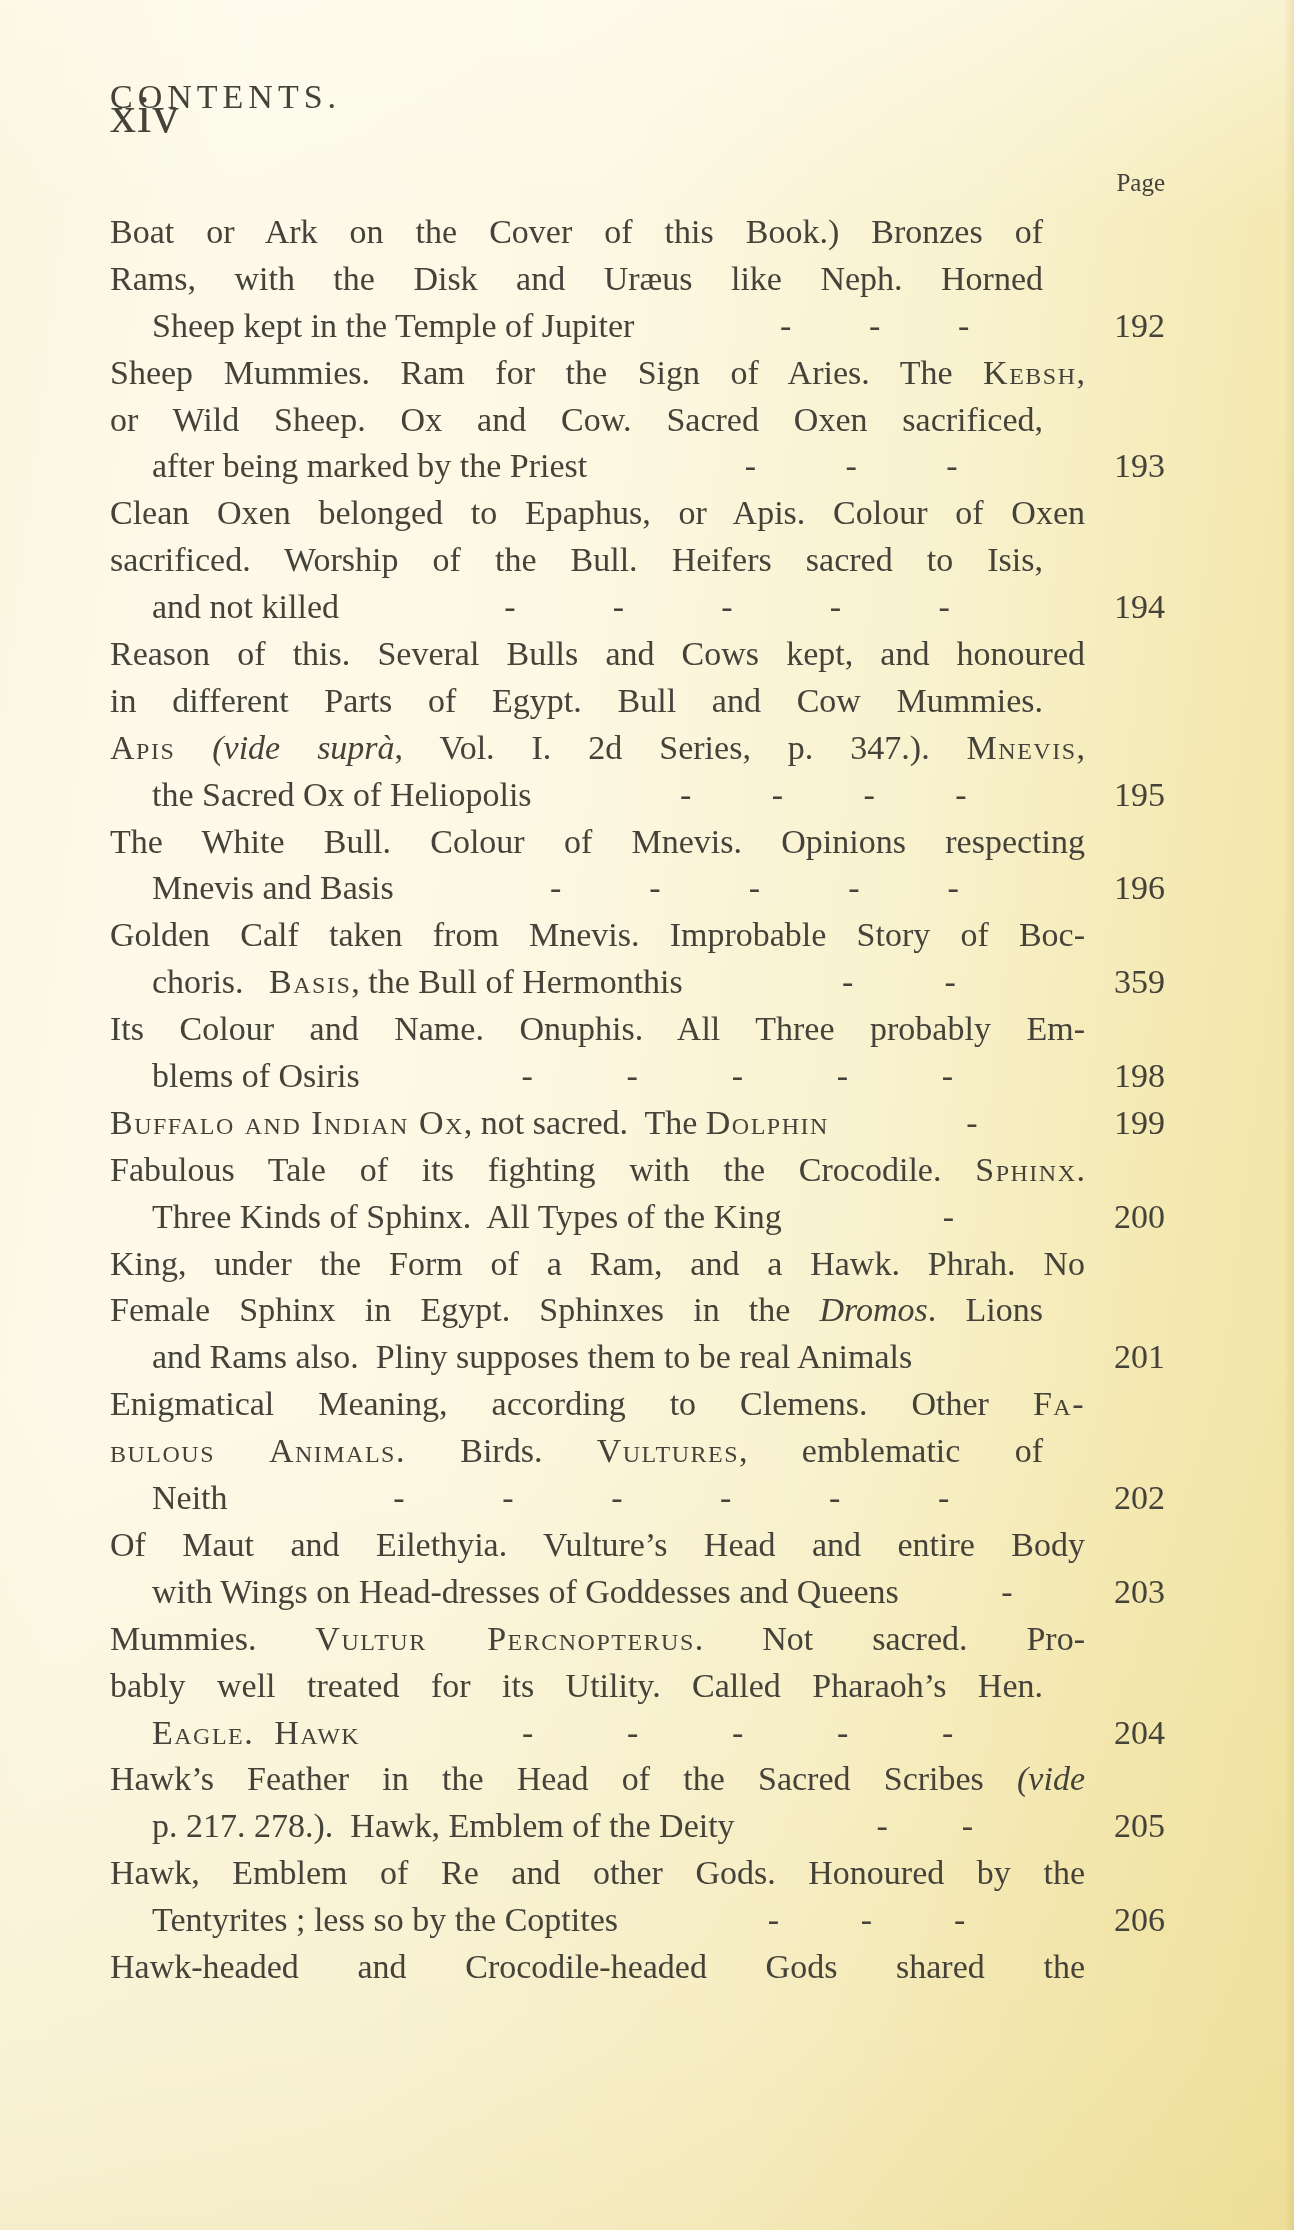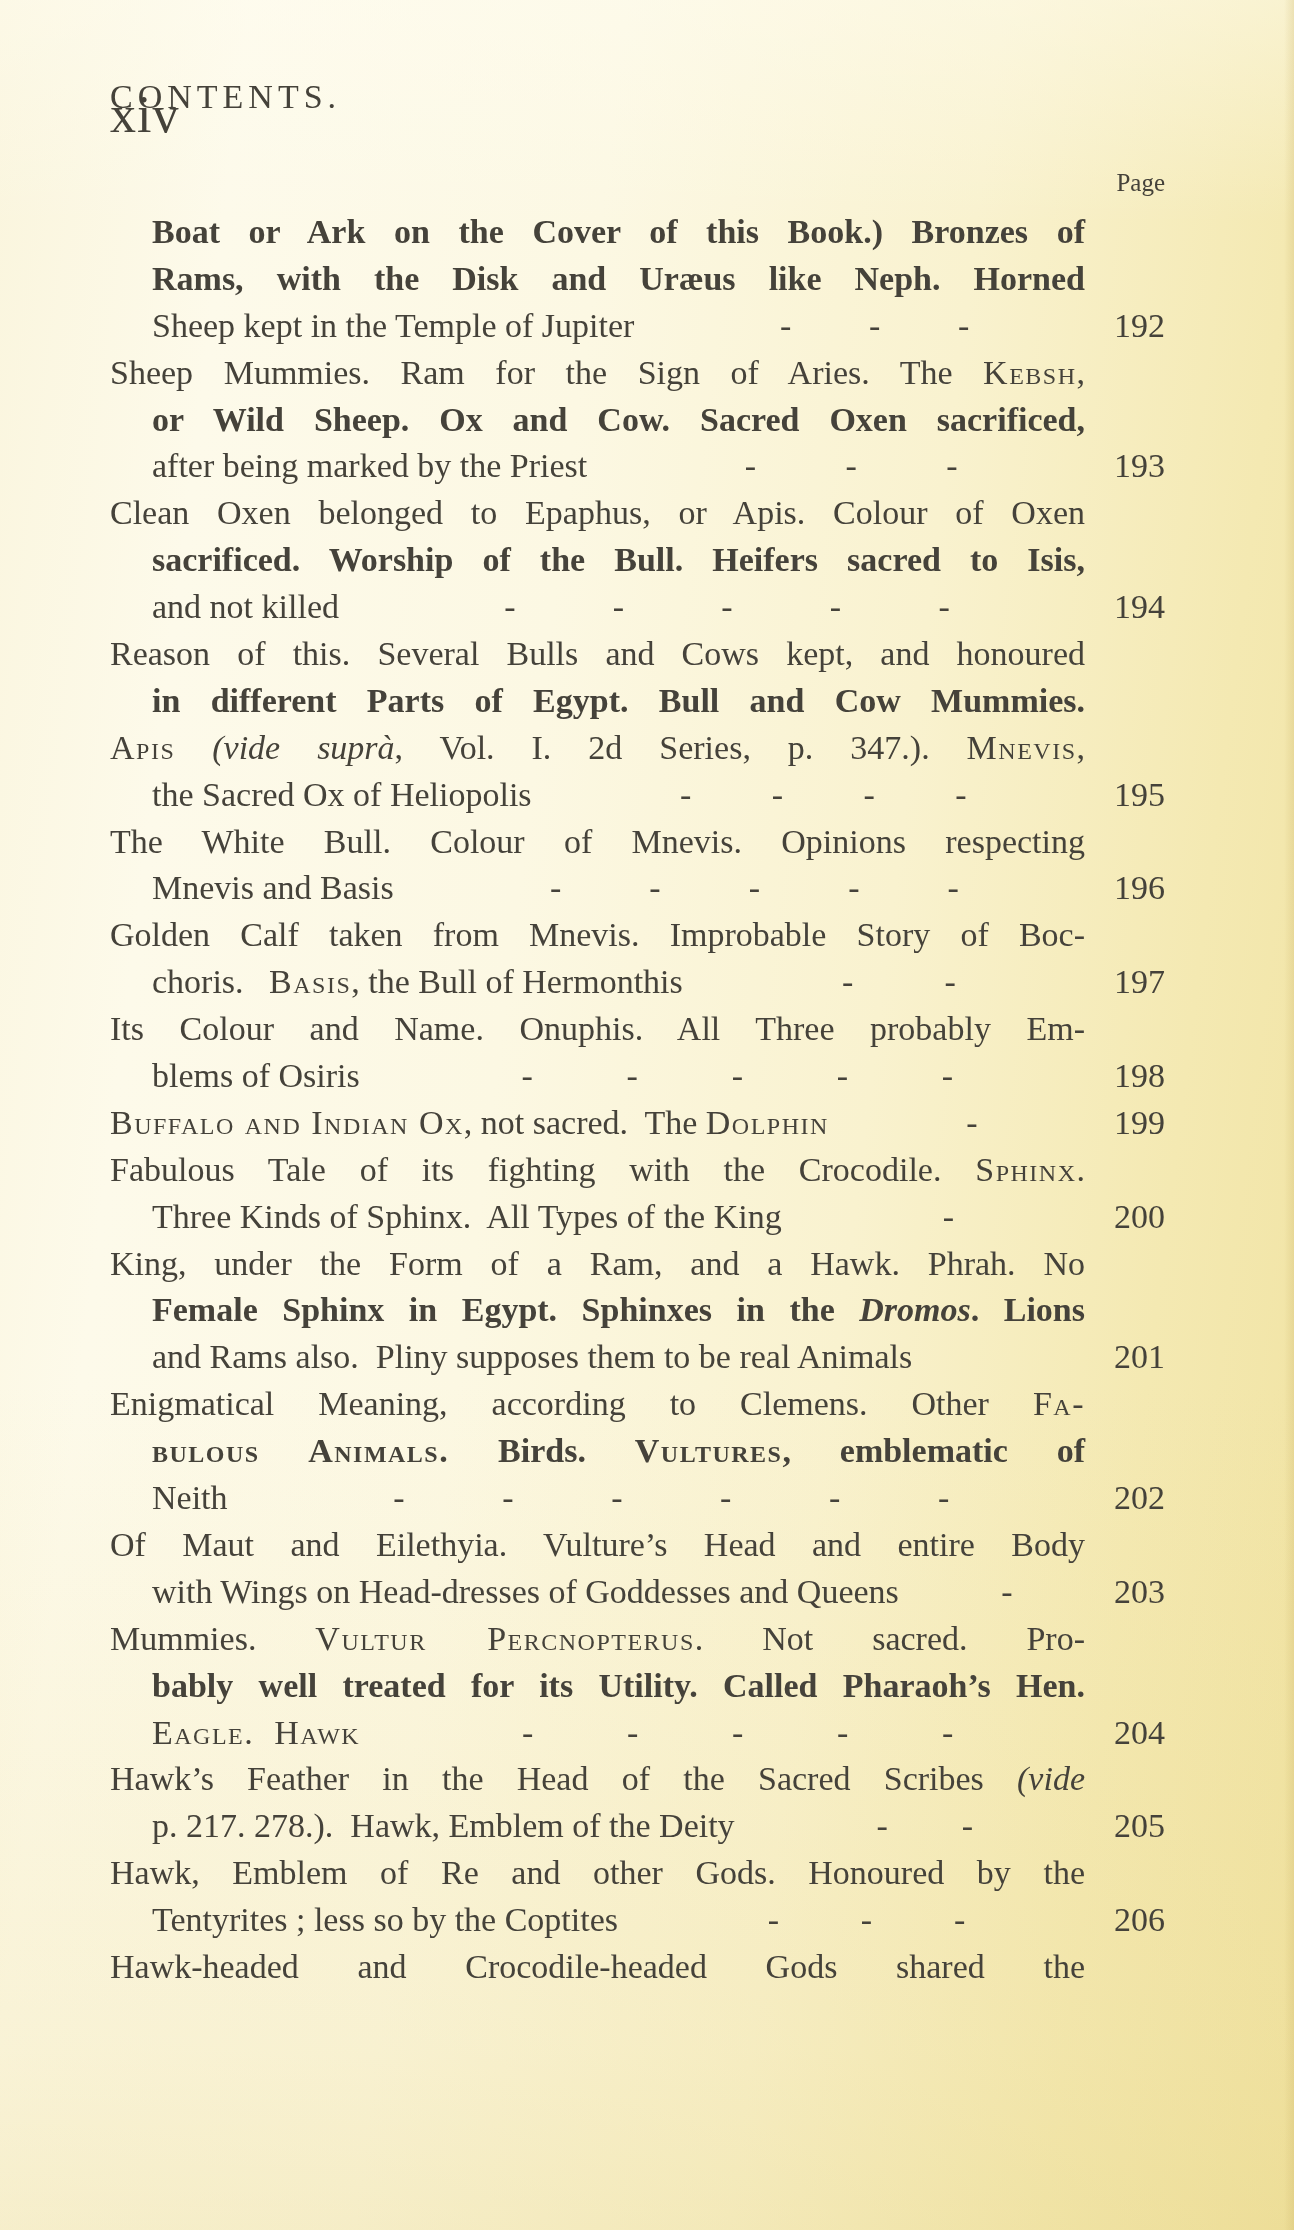--- a/index.html
+++ b/index.html
@@ -42,21 +42,21 @@
     font-size: 34px;
     white-space: nowrap;
   }
   .toc-line.full {
     width: 975px;
     white-space: normal;
     text-align: justify;
     text-align-last: justify;
   }
   .toc-line.full.indent {
-    width: 933px; margin-left: 42px; font-weight: bold;
+    width: 933px; 
   }
   .toc-line.has-page {
     display: flex; align-items: baseline;
     width: 1055px;
   }
   .toc-line.has-page.indent { padding-left: 42px; gap: 44px; }
   .toc-line.has-page .txt { flex: none; white-space: pre; }
   .dashes {
     flex: 1 1 auto;
     display: flex; justify-content: space-evenly; align-items: baseline;
@@ -141,21 +141,21 @@
         </span>
         <span class="pg">196</span>
       </div>
       <div class="toc-line full"><span class="txt"><span>Golden Calf taken from Mnevis.  Improbable Story of Boc-</span></span></div>
       <div class="toc-line has-page indent">
         <span class="txt"><span>choris.   </span><span class="sc">Basis</span><span>, the Bull of Hermonthis</span></span>
         <span class="dashes">
           <span class="dash">-</span>
           <span class="dash">-</span>
         </span>
-        <span class="pg">197</span>
+        <span class="pg">359</span>
       </div>
       <div class="toc-line full"><span class="txt"><span>Its Colour and Name.  Onuphis.  All Three probably Em-</span></span></div>
       <div class="toc-line has-page indent">
         <span class="txt"><span>blems of Osiris</span></span>
         <span class="dashes">
           <span class="dash">-</span>
           <span class="dash">-</span>
           <span class="dash">-</span>
           <span class="dash">-</span>
           <span class="dash">-</span>

